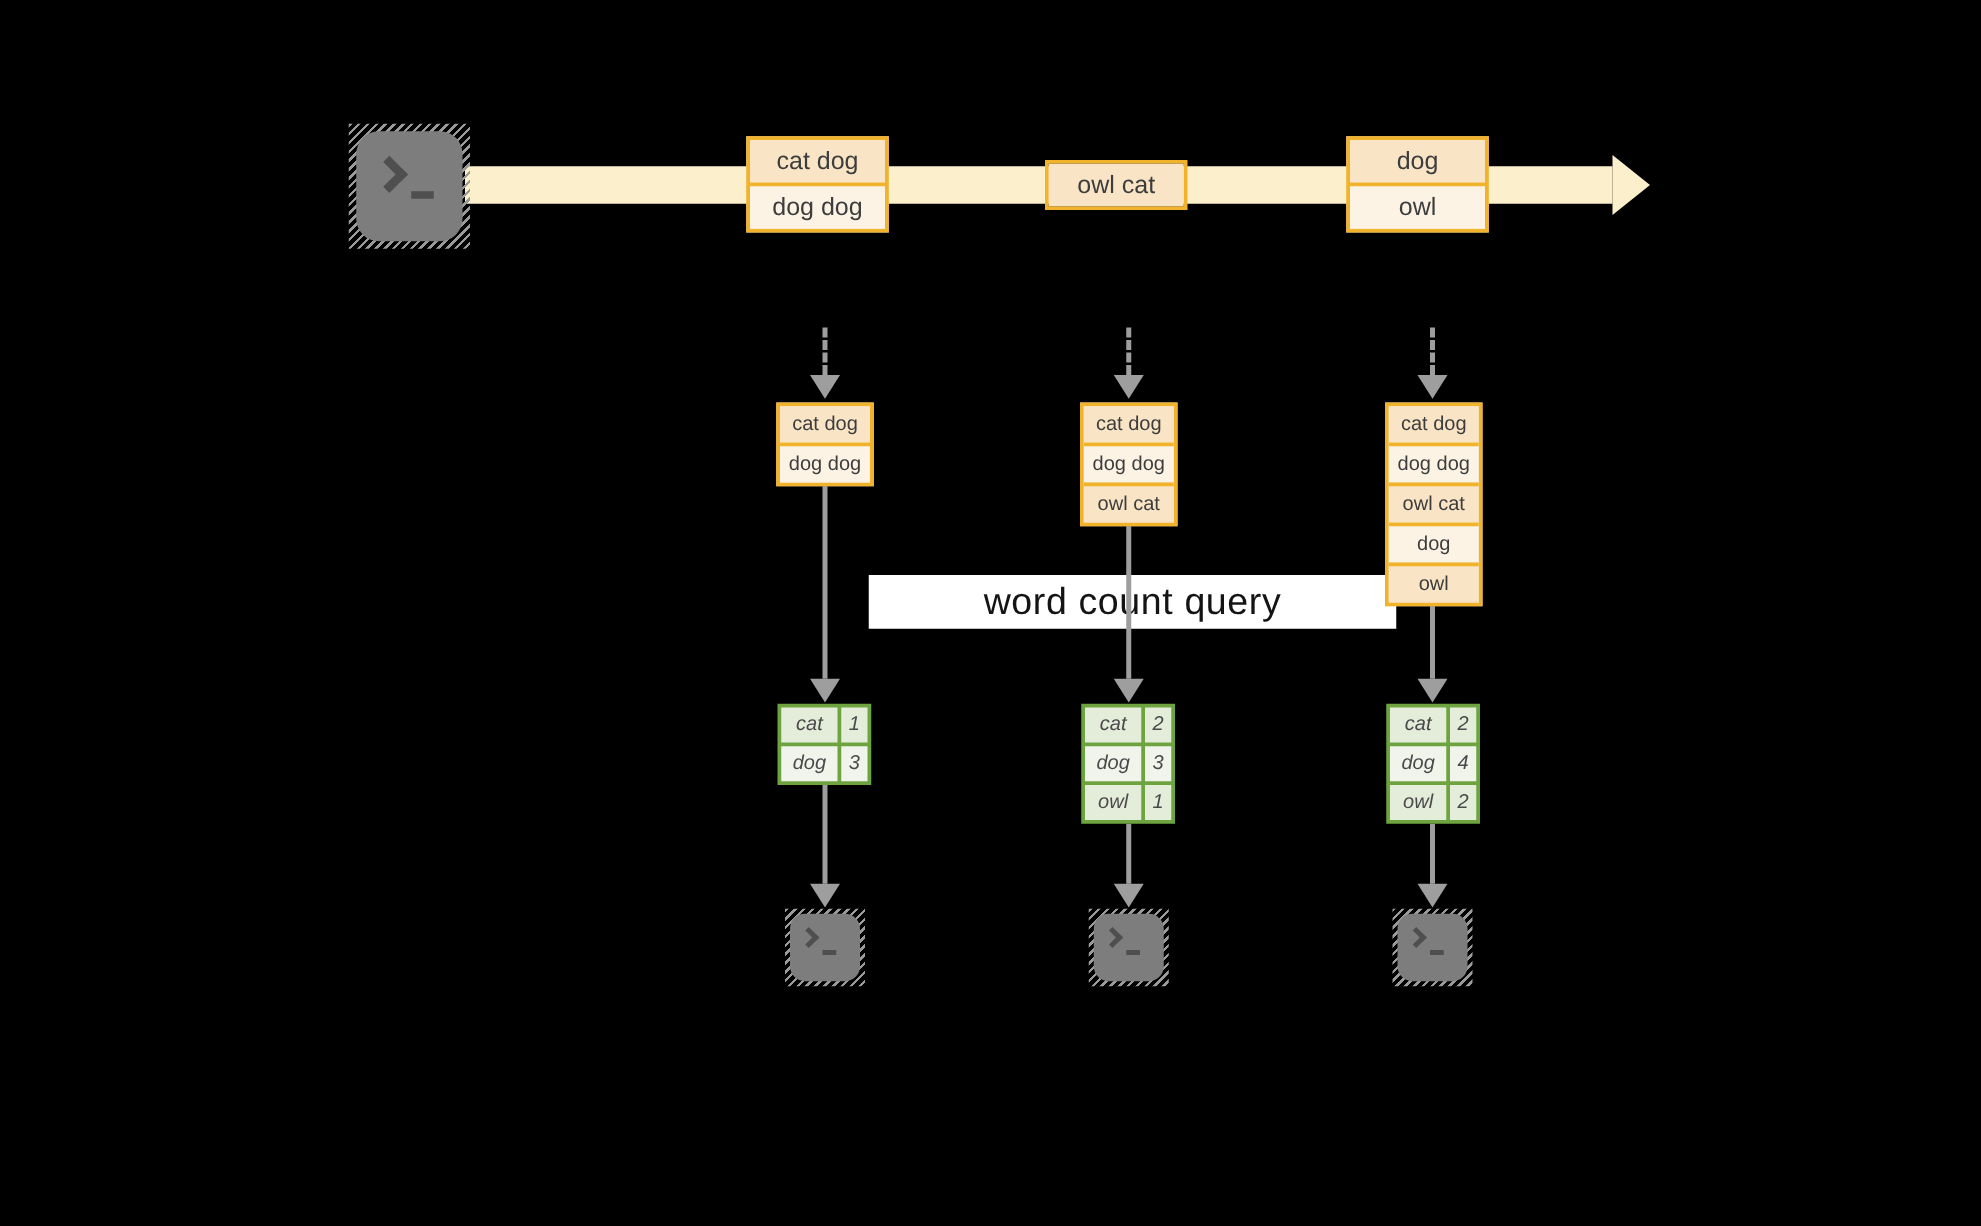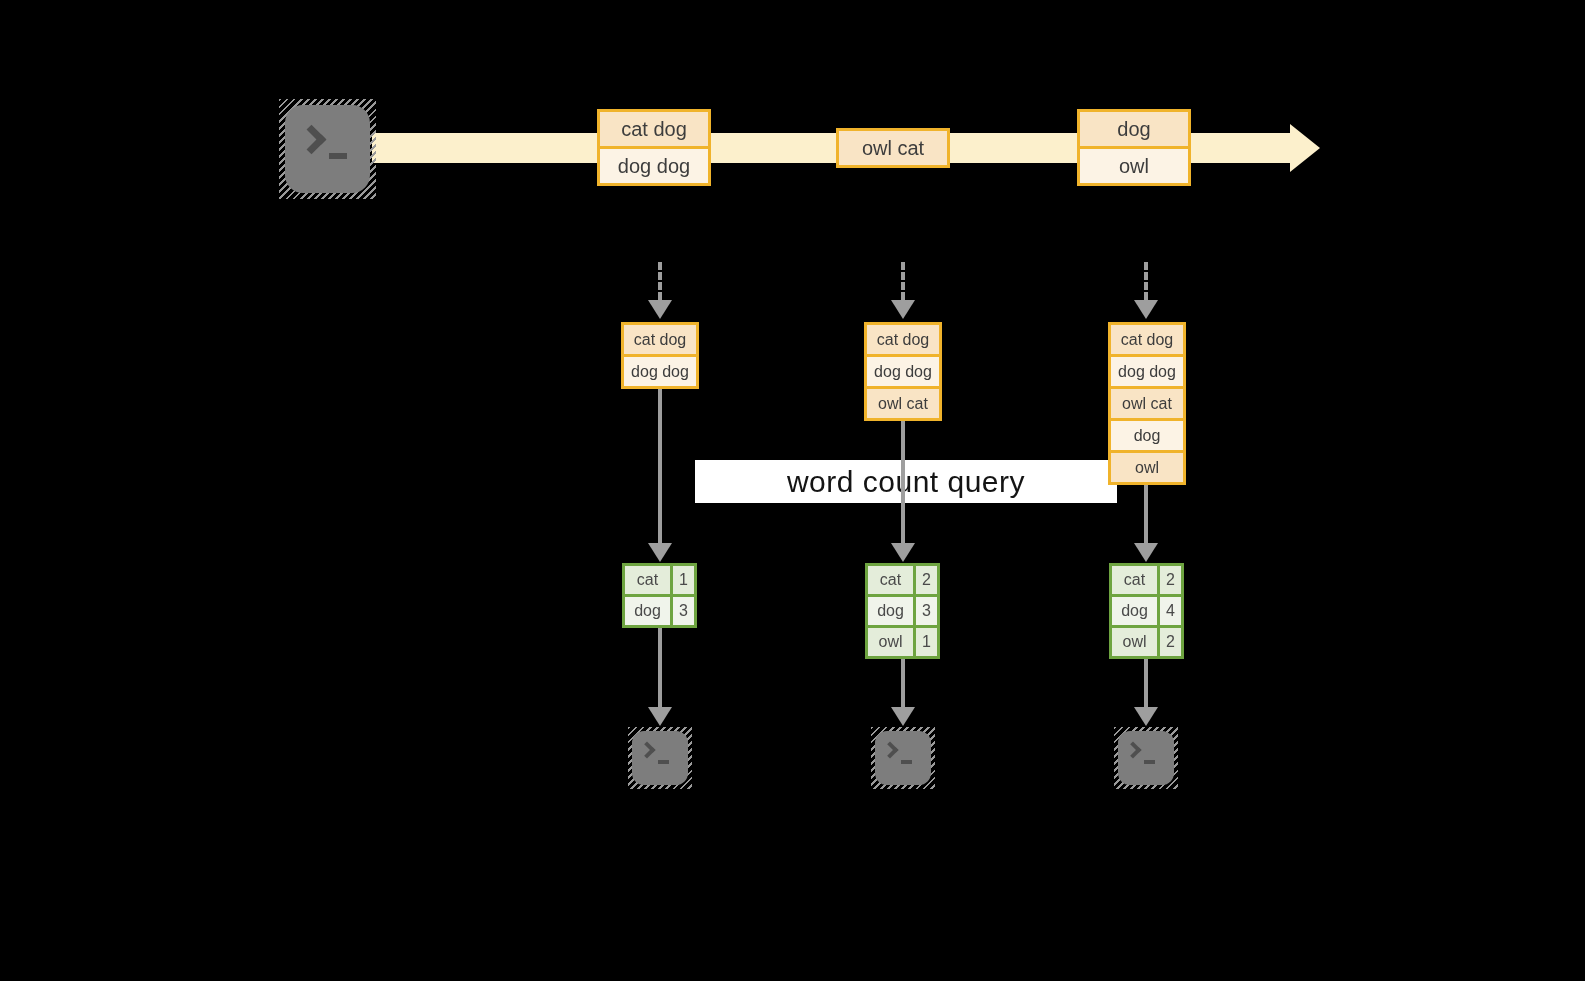--- a/index.html
+++ b/index.html
@@ -41,21 +41,21 @@
   .qband{position:absolute;left:695px;top:460px;width:422px;height:43px;background:#ffffff;z-index:1;
     display:flex;align-items:center;justify-content:center;}
   .qband span{font-size:30px;color:#141414;letter-spacing:0.5px;}
   
   .dashline{position:absolute;width:0;border-left:4px dashed #9e9e9e;z-index:2;}
   .sline{position:absolute;width:4px;background:#9e9e9e;z-index:2;}
   .ahead{position:absolute;width:0;height:0;z-index:2;
     border-left:12px solid transparent;border-right:12px solid transparent;border-top:19px solid #9e9e9e;}
   
   .gtable{position:absolute;background:#6ea440;padding:3px;display:grid;
-    grid-template-columns:45px 21px;gap:3px;z-index:3;}
+    grid-template-columns:45px 21px;gap:3px;z-index:3;font-style:italic;}
   .gcell{height:28px;line-height:28px;text-align:center;font-size:16px;color:#4a4a4a;}
   .g-a{background:#e4edda;}
   .g-b{background:#f0f4eb;}
 </style>
 </head>
 <body>
 
 <div class="canvas">
 
   <div class="term term-lg" style="left:279px;top:99px;width:97px;height:100px;z-index:2;">

